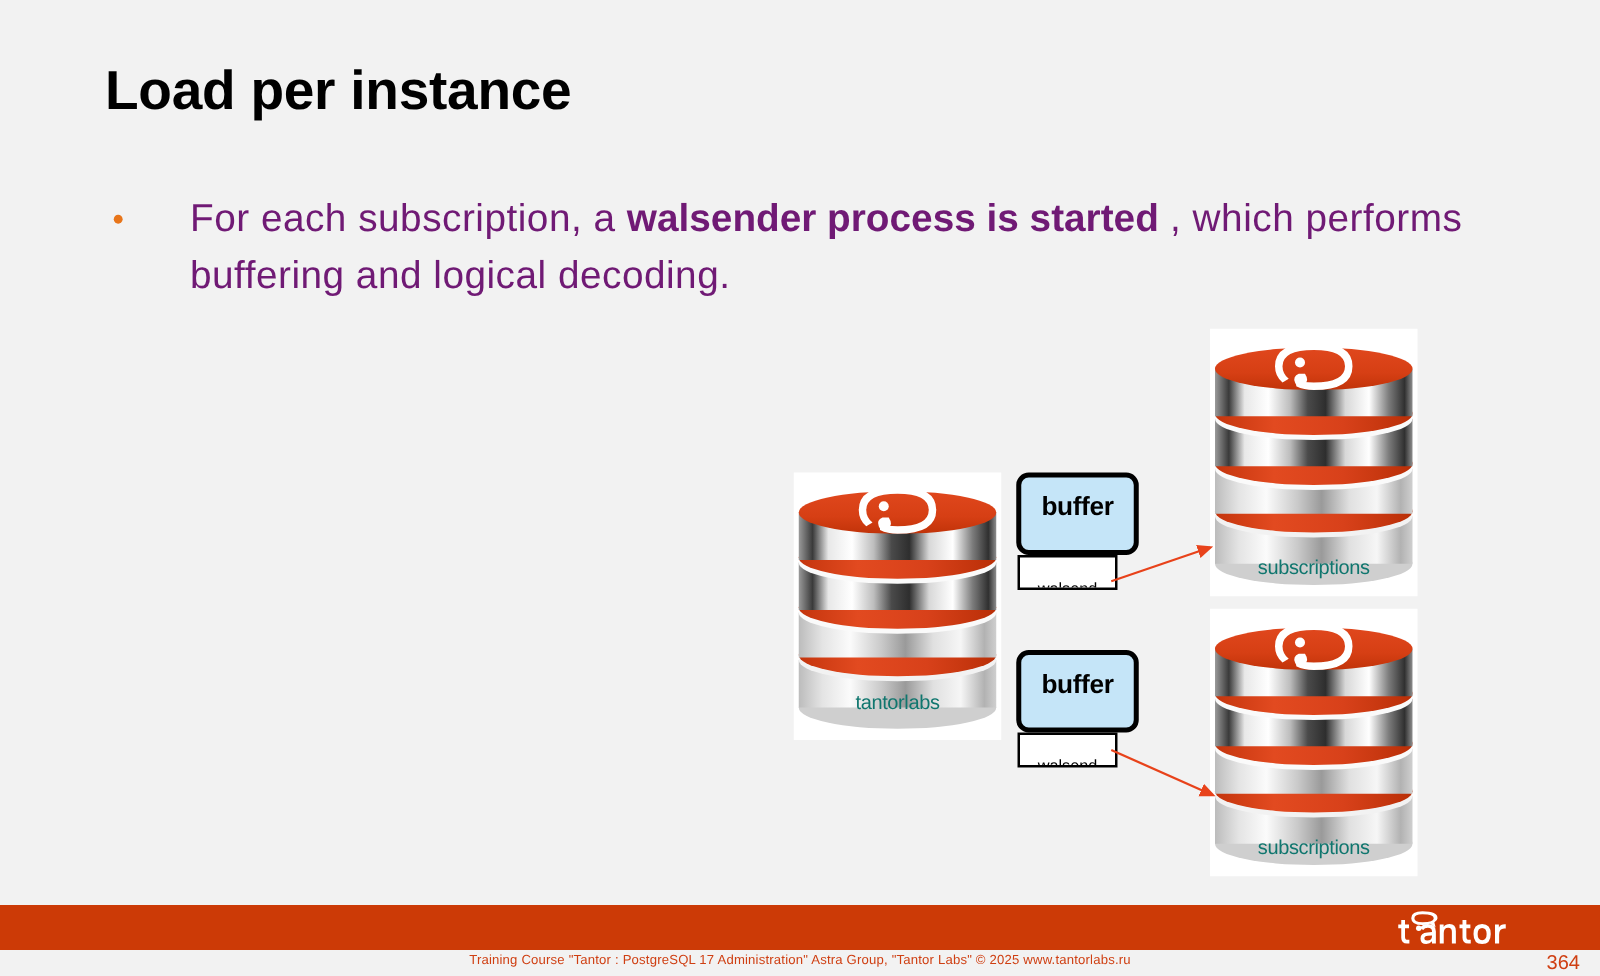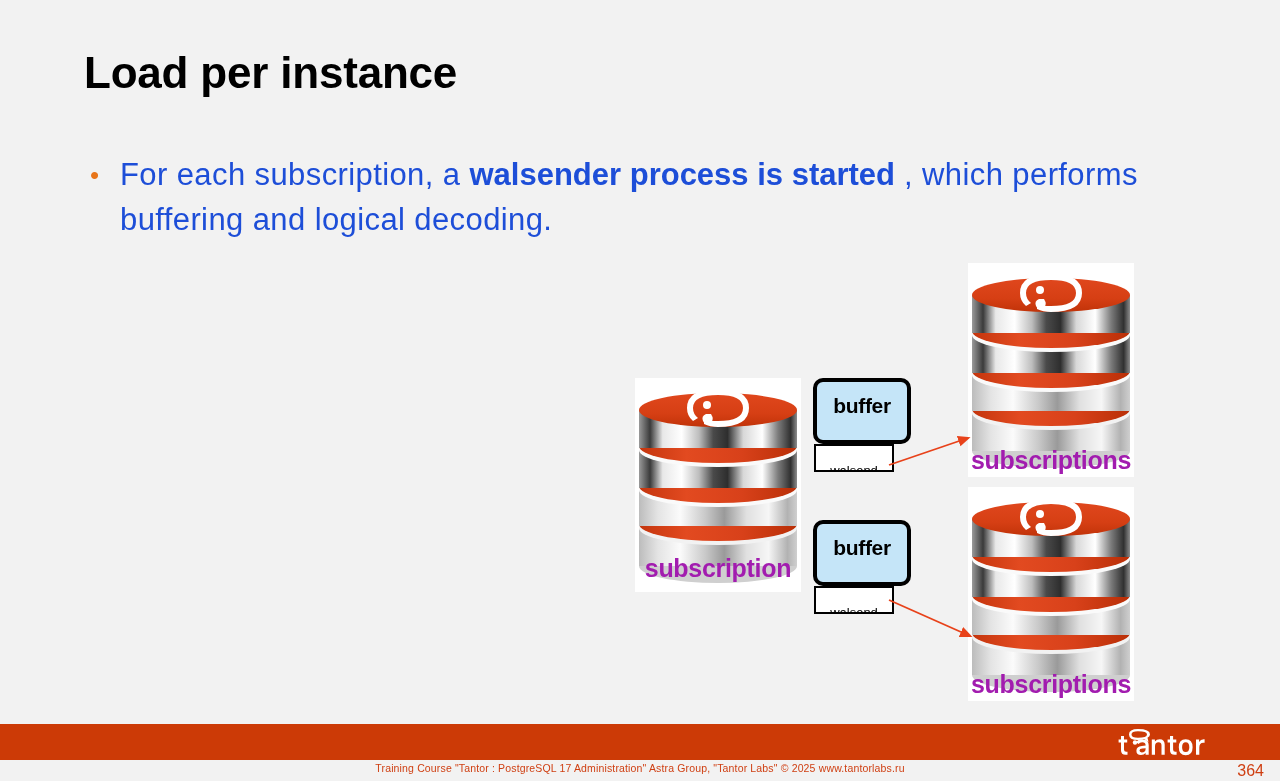--- a/index.html
+++ b/index.html
@@ -46,22 +46,23 @@
     font-size: 26px;
     line-height: 46px;
     text-align: left;
     padding-left: 6px;
     box-sizing: border-box;
   }
   .bullet-text {
     flex: 1 1 auto;
     font-size: 31px;
     line-height: 45px;
-    color: #1d4ed8;
+    color: #701a75;
     letter-spacing: 0.4px;
+    margin-left: 32px;
   }
   .bullet-text b {
     font-weight: bold;
     letter-spacing: 0px;
   }
 
   
   #diagram {
     position: absolute;
     left: 0;
@@ -79,23 +80,23 @@
     position: absolute;
     left: 0;
     top: 0;
     width: 100%;
     height: 100%;
   }
   .db-label {
     position: absolute;
     left: 50%;
     transform: translateX(-50%);
-    font-size: 25px;
-    font-weight: bold;
-    color: #a21caf;
+    font-size: 16px;
+    font-weight: normal;
+    color: #0f766e;
     white-space: nowrap;
     letter-spacing: -0.3px;
     z-index: 5;
   }
 
   
   .buffer-box {
     position: absolute;
     background: #c5e5f8;
     border: 4px solid #000000;
@@ -249,21 +250,21 @@
 
       <rect x="4" y="32" width="158" height="38" fill="url(#pubChrome)"></rect>
       <ellipse cx="83" cy="32" rx="79" ry="17" fill="url(#pubTop)"></ellipse>
 
       <g fill="#ffffff">
         <path d="M58 30 q0 -13 25 -13 q25 0 25 13 q0 13 -25 13 q-9 0 -14 -2 l0 5 q6 3 14 3 q31 0 31 -19 q0 -19 -31 -19 q-31 0 -31 19 q0 8 6 13 l5 -3 q-5 -4 -5 -10 z"></path>
         <ellipse cx="72" cy="27" rx="4" ry="4"></ellipse>
         <path d="M76 36 q4 6 -1 9 q-5 3 -7 -2 q-2 -5 3 -7 z"></path>
       </g>
     </svg>
-    <div class="db-label" style="top:176px;">subscription</div>
+    <div class="db-label" style="top:176px;">tantorlabs</div>
   </div>
 
   <div class="db-stack" style="left:968px; top:263px; width:166px; height:214px;">
     <svg class="db-art" viewBox="0 0 166 214" preserveAspectRatio="none">
       <g>
         <ellipse cx="83" cy="188" rx="79" ry="17" fill="#cfcfcf"></ellipse>
         <rect x="4" y="150" width="158" height="38" fill="url(#pubChromeDim)"></rect>
         <ellipse cx="83" cy="150" rx="79" ry="17" fill="#f2f2f2"></ellipse>
         <ellipse cx="83" cy="146" rx="79" ry="17" fill="url(#pubRing)"></ellipse>
         <rect x="4" y="112" width="158" height="36" fill="url(#pubChromeDim)"></rect>

